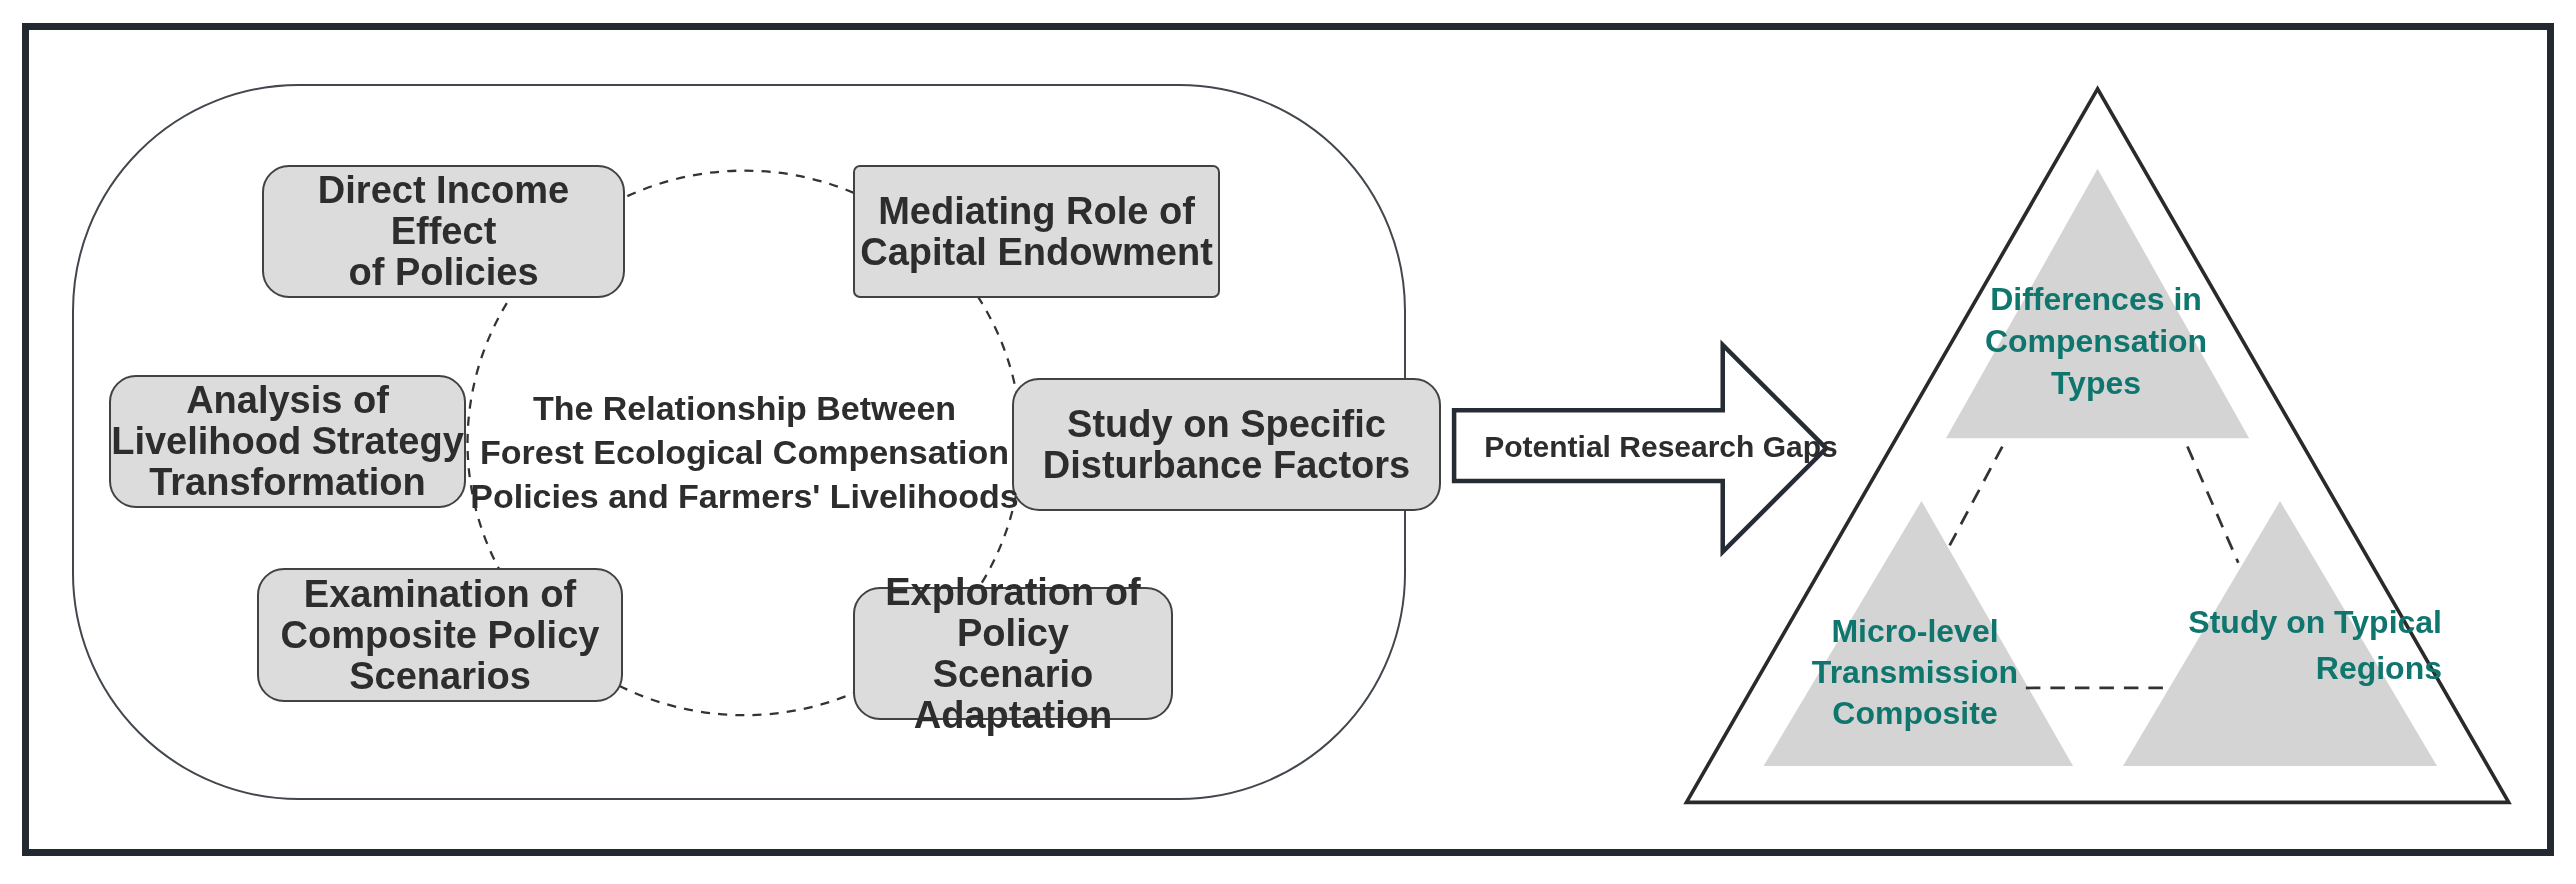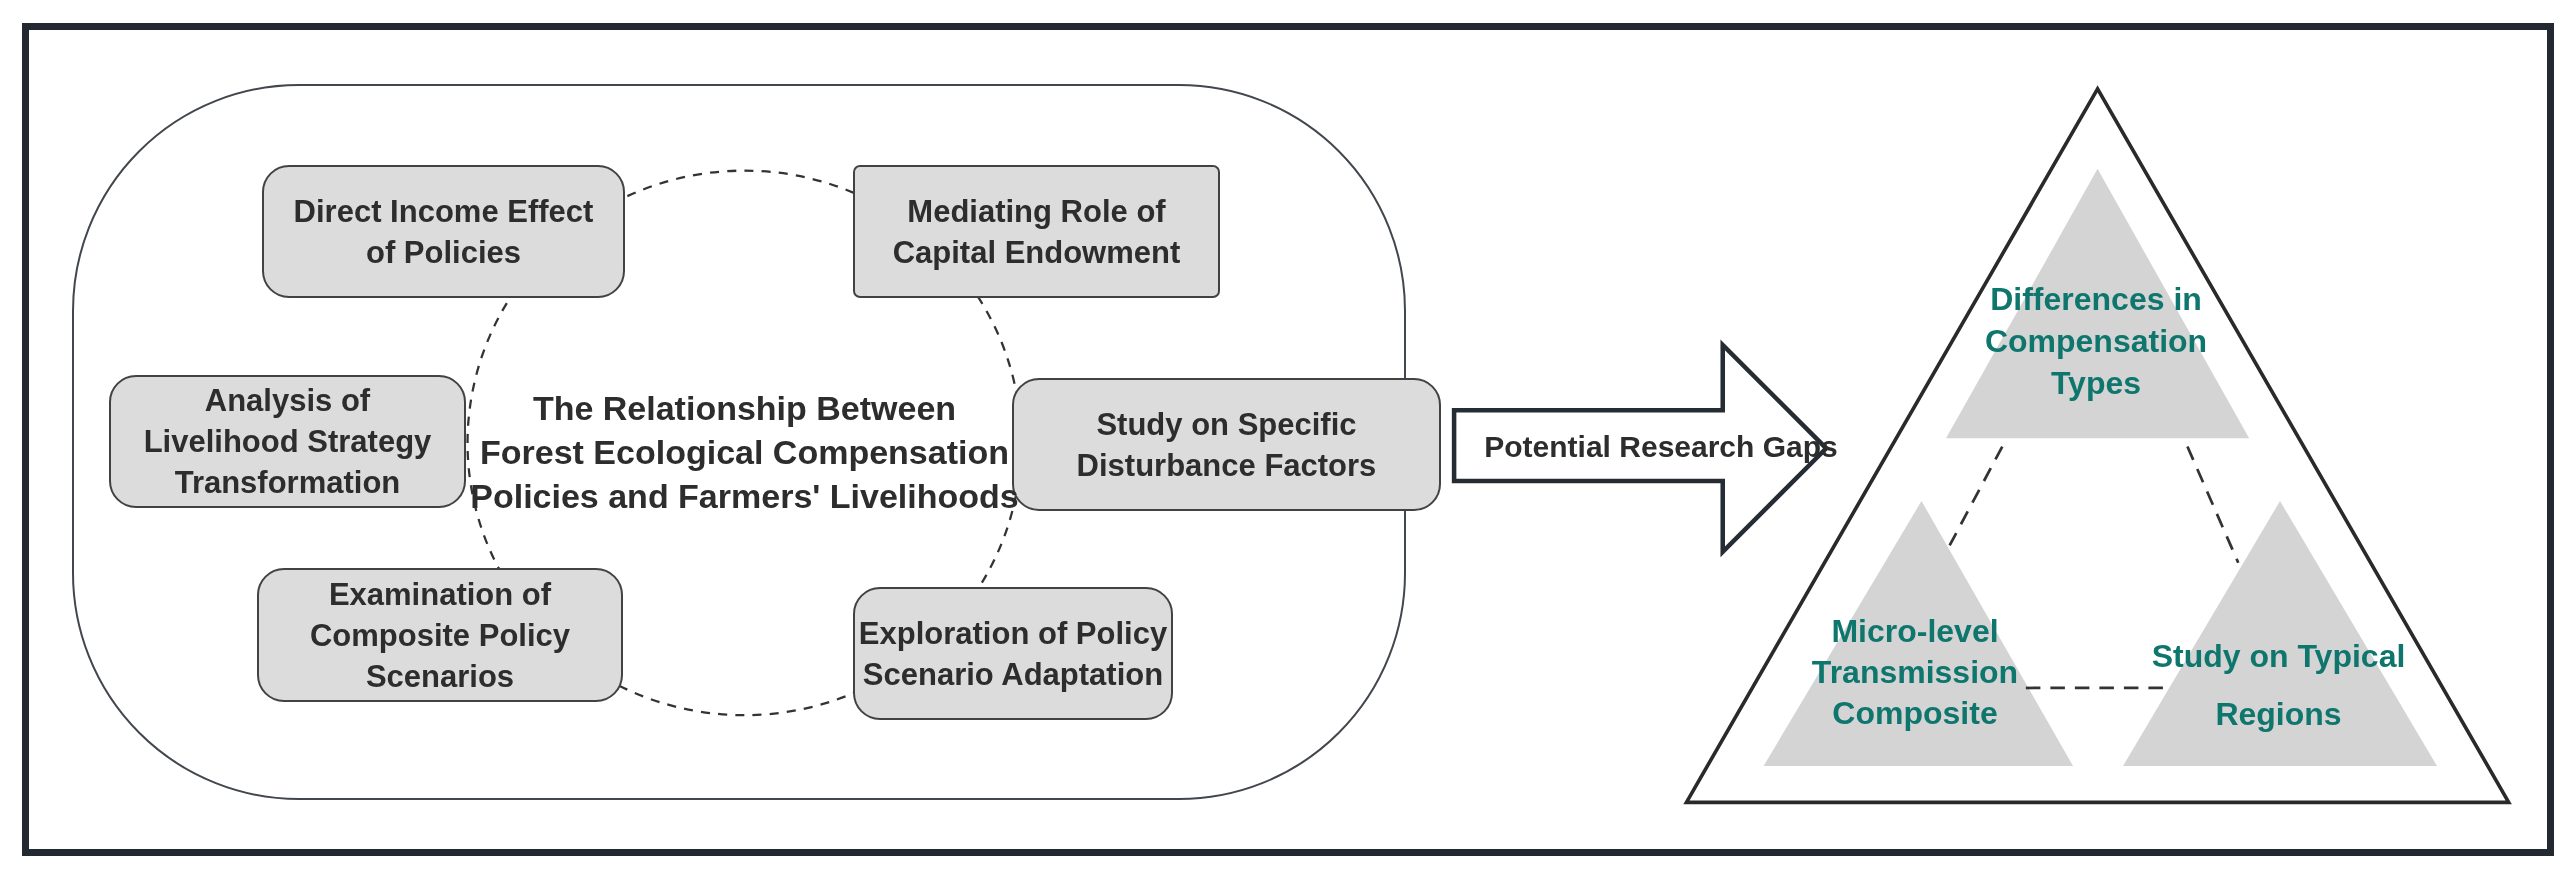--- a/index.html
+++ b/index.html
@@ -28,21 +28,21 @@
   }
   svg.canvas { position:absolute; left:0; top:0; z-index:2; }
   .node {
     position:absolute; z-index:3;
     background:var(--node_fill,#dcdcdc);
     border:2.7px solid var(--node_border,#424242);
     border-radius:27px;
     box-sizing:border-box;
     display:flex; align-items:center; justify-content:center;
     text-align:center;
-    font-weight:bold; font-size:31px; line-height:41px;
+    font-weight:bold; font-size:38px; line-height:41px;
     color:var(--text,#2d2d2d);
     white-space:pre-line;
   }
   #node-1 { left:262px;  top:165px; width:363px; height:133px; }
   #node-2 { left:853px;  top:165px; width:367px; height:133px;border-radius:7px; }
   #node-3 { left:109px;  top:375px; width:357px; height:133px; }
   #node-4 { left:1012px; top:378px; width:429px; height:133px; }
   #node-5 { left:257px;  top:568px; width:366px; height:134px; }
   #node-6 { left:853px;  top:587px; width:320px; height:133px; }
   .center-label {
@@ -60,21 +60,21 @@
     text-align:center; white-space:nowrap;margin-left:24px;
   }
   .pyr-label {
     position:absolute; z-index:3;
     font-weight:bold; font-size:32px;
     color:#0f766e;
     text-align:center; white-space:pre-line;
   }
   #pyr-label-1 { left:1939px; top:278px; width:314px; line-height:42px; }
   #pyr-label-2 { left:1756px; top:611px; width:318px; line-height:41px; }
-  #pyr-label-3 { left:2115px; top:627px; width:327px; line-height:58px; }
+  #pyr-label-3 { left:2115px; top:599px; width:327px; line-height:46px;text-align:right; }
 </style>
 </head>
 <body>
 
 <div class="frame"></div>
 
 <div class="oval"></div>
 
 <svg class="canvas" width="2576" height="884" viewBox="0 0 2838 974">
   <ellipse cx="820" cy="488" rx="305" ry="300" style="fill:none;stroke:var(--dashed_line,#333);stroke-width:2.5;stroke-dasharray:10 9"></ellipse>

